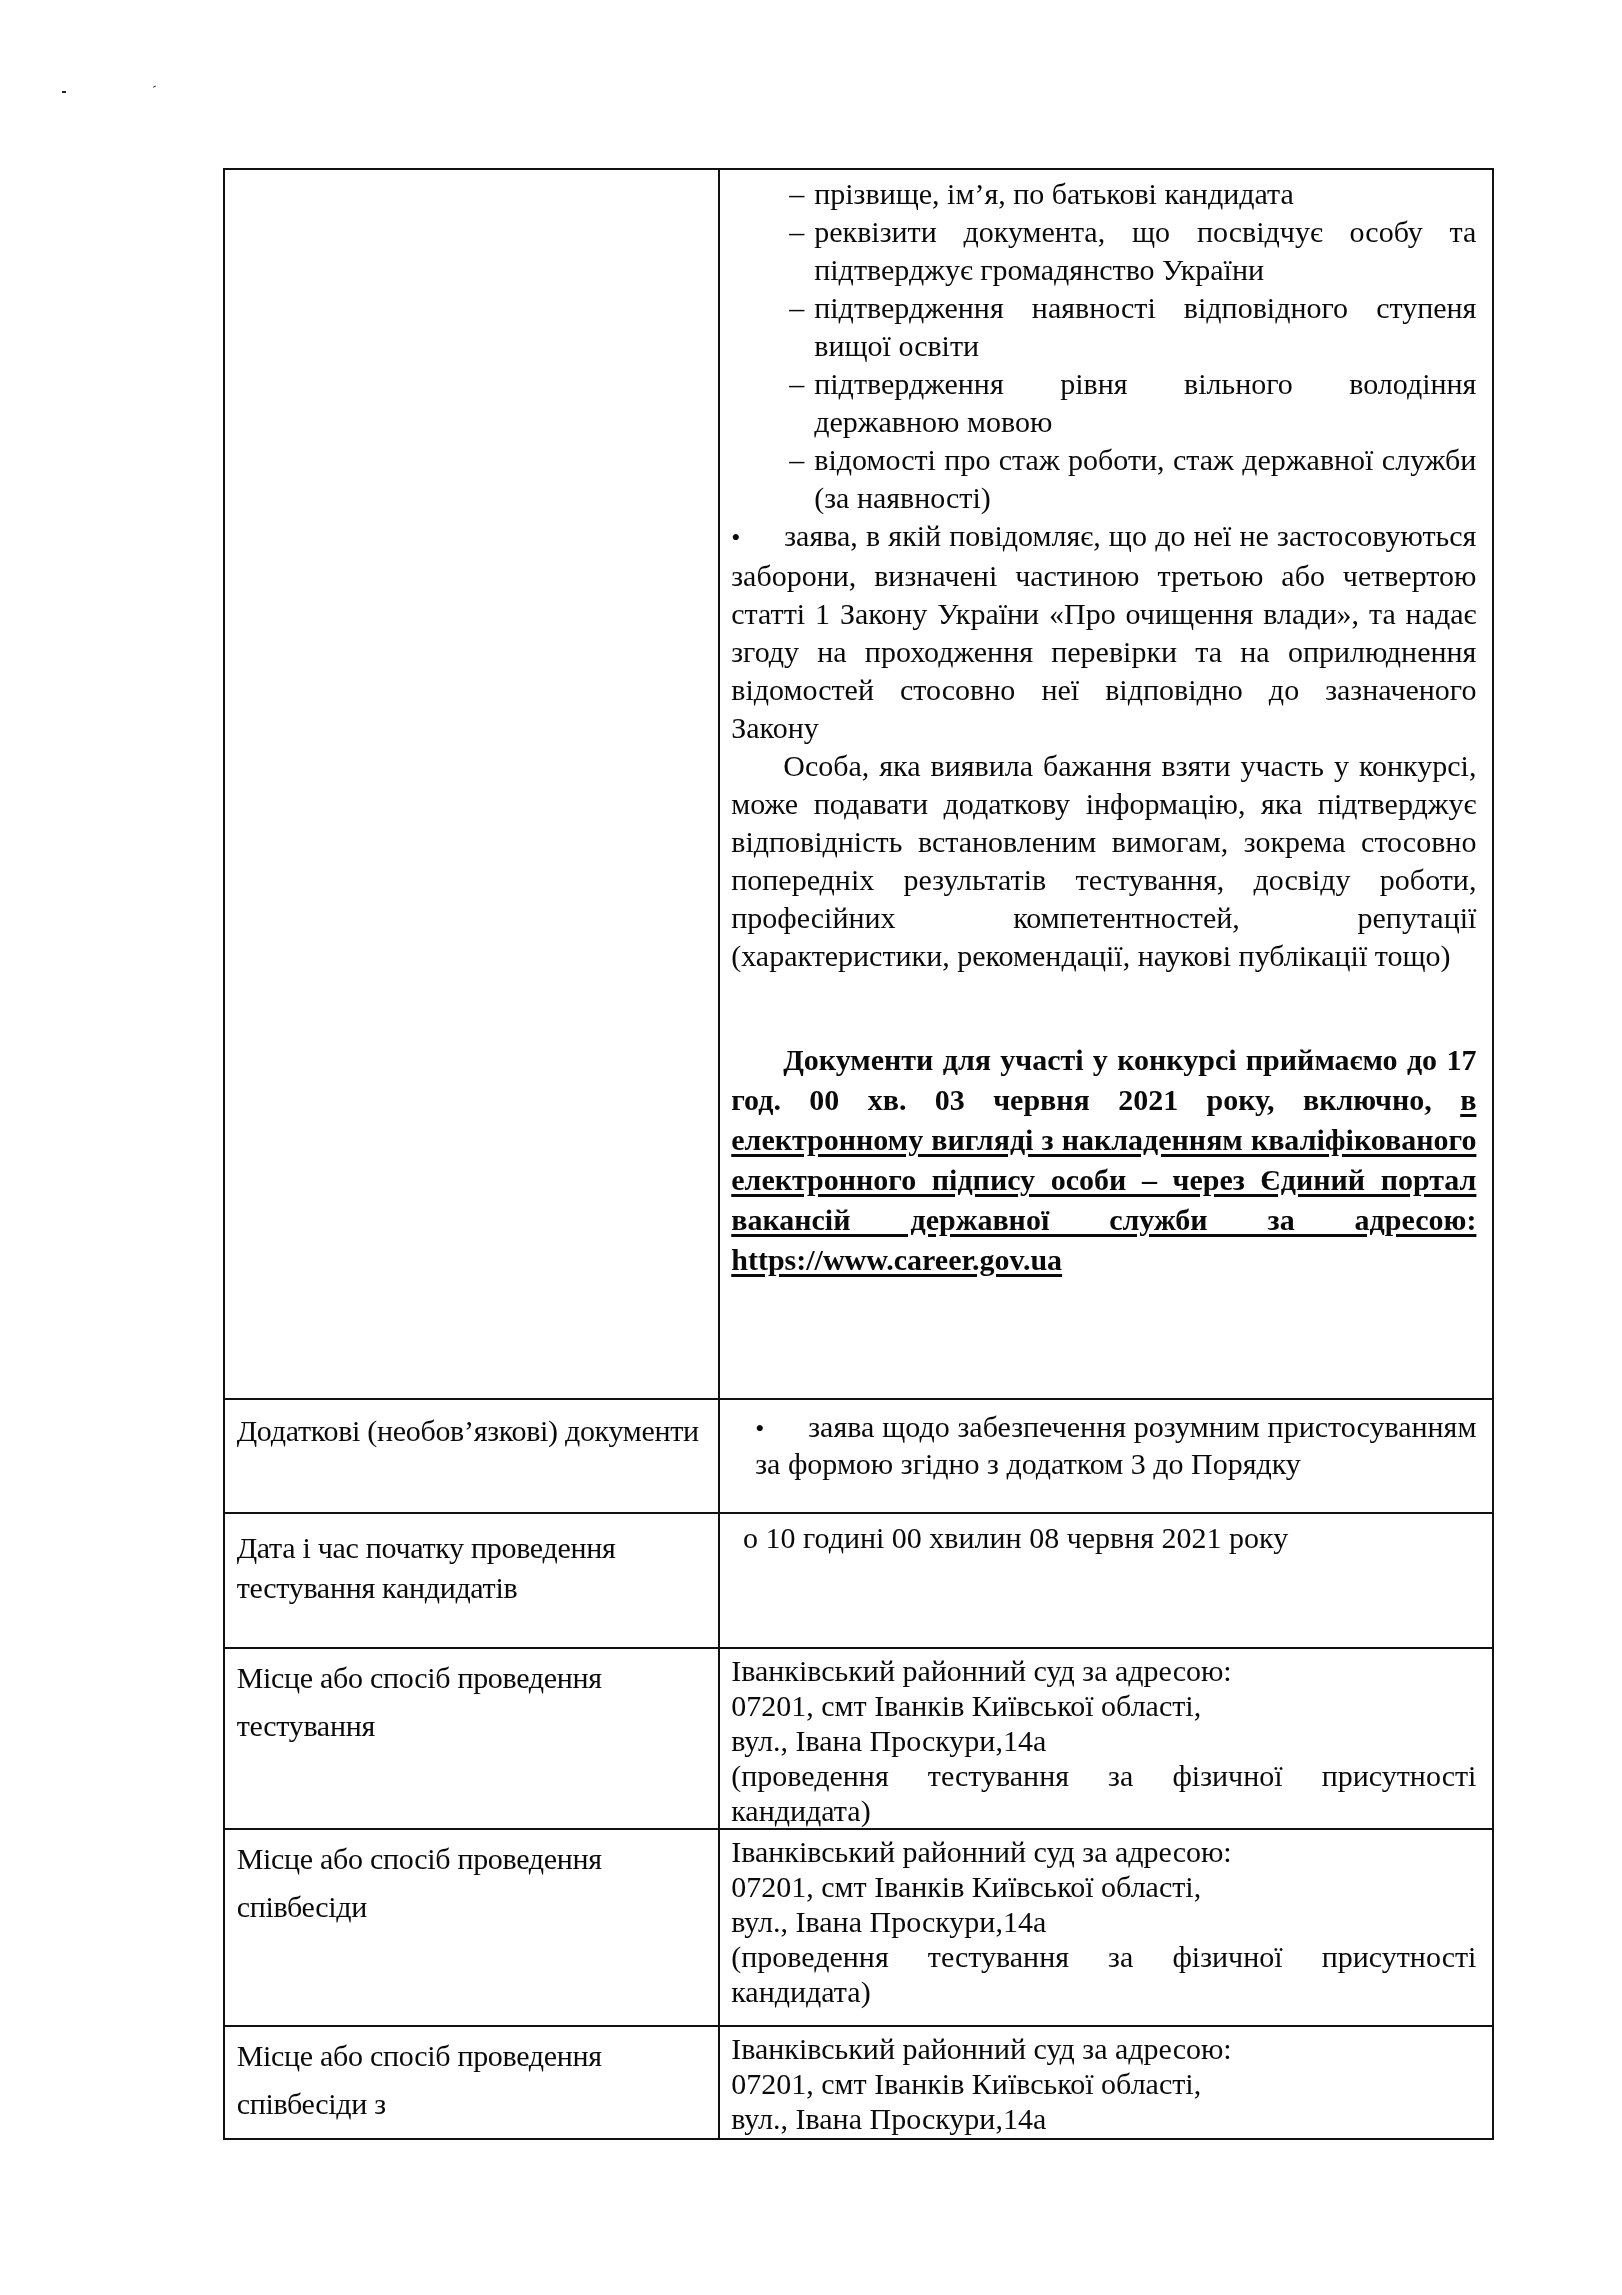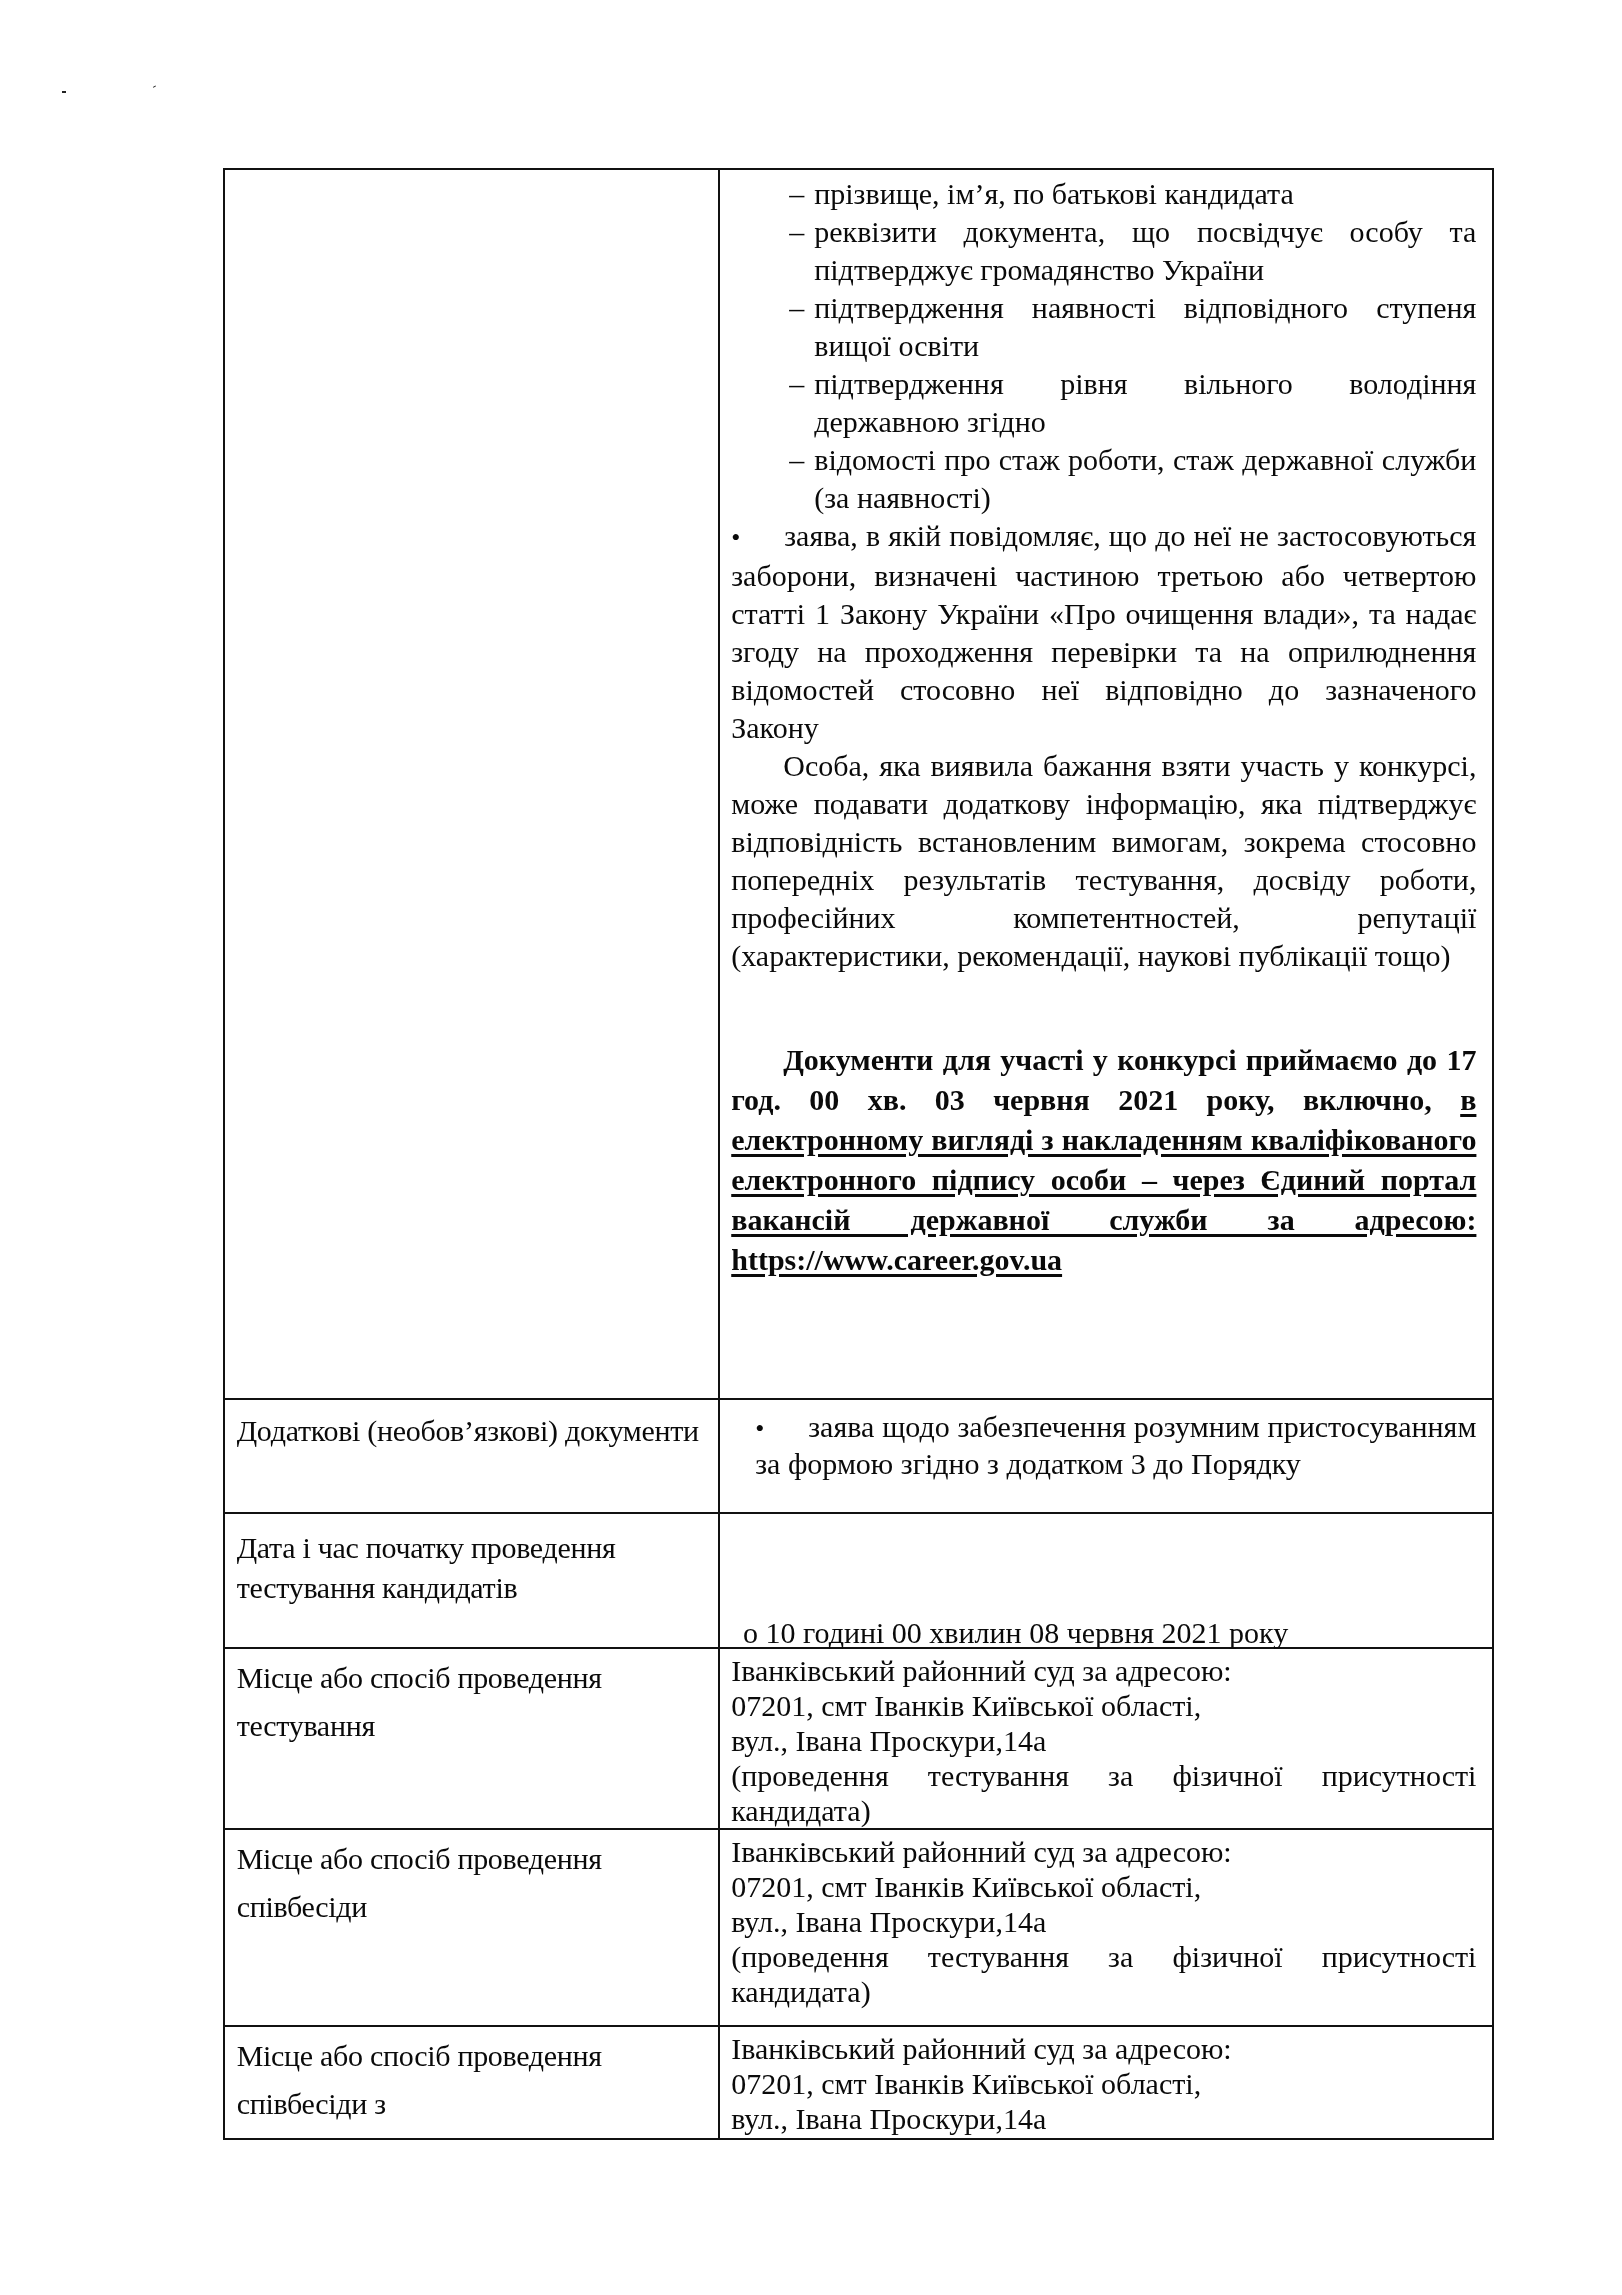--- a/index.html
+++ b/index.html
@@ -20,42 +20,42 @@
   .bullet { display:inline-block; width:53px; text-indent:0; font-size:26px; }
   .indent { text-indent:52px; }
   .notice { font-weight:bold; margin-top:65px; text-indent:52px; line-height:40px; }
   .u { text-decoration:underline; text-decoration-thickness:2.6px; text-underline-offset:3.9px; }
   .r1 td { height:1228px; }
   .r2 td { height:112px; }
   .r3 td { height:133px; }
   .r4 td { height:175px; }
   .r5 td { height:195px; }
   .r6 td { height:111px;margin-top:31px; }
-  .center-v { display:flex; align-items:flex-end; height:100%; }
+  .center-v { display:flex; align-items:flex-start; height:100%; }
   .addr { text-align:left; }
 </style>
 </head>
 <body>
 
 <div class="speck" style="left:62px;top:91px;width:3.9px;height:1.9px;"></div>
 <div class="speck" style="left:153px;top:86px;width:3.2px;height:1.3px;transform:rotate(-30deg);"></div>
 
 <table class="doc">
 
   <tbody>
       <tr class="r1">
     <td class="lbl">
       <div class="lbltext"></div>
     </td>
     <td class="val">
       <div class="cell">
         <div class="dash-item"><span class="dash">–</span><span>прізвище, ім’я, по батькові кандидата</span></div>
         <div class="dash-item"><span class="dash">–</span><span>реквізити документа, що посвідчує особу та підтверджує громадянство України</span></div>
         <div class="dash-item"><span class="dash">–</span><span>підтвердження наявності відповідного ступеня вищої освіти</span></div>
-        <div class="dash-item"><span class="dash">–</span><span>підтвердження рівня вільного володіння державною згідно</span></div>
+        <div class="dash-item"><span class="dash">–</span><span>підтвердження рівня вільного володіння державною мовою</span></div>
         <div class="dash-item"><span class="dash">–</span><span>відомості про стаж роботи, стаж державної служби (за наявності)</span></div>
         <div class="bullet-par"><span class="bullet">•</span><span>заява, в якій повідомляє, що до неї не застосовуються заборони, визначені частиною третьою або четвертою статті 1 Закону України «Про очищення влади», та надає згоду на проходження перевірки та на оприлюднення відомостей стосовно неї відповідно до зазначеного Закону</span></div>
         <div class="indent">Особа, яка виявила бажання взяти участь у конкурсі, може подавати додаткову інформацію, яка підтверджує відповідність встановленим вимогам, зокрема стосовно попередніх результатів тестування, досвіду роботи, професійних компетентностей, репутації (характеристики, рекомендації, наукові публікації тощо)</div>
         <div class="notice"><span>Документи для участі у конкурсі приймаємо до 17 год. 00 хв. 03 червня 2021 року, включно, </span><span class="u">в електронному вигляді з накладенням кваліфікованого електронного підпису особи – через Єдиний портал вакансій державної служби за адресою: https://www.career.gov.ua</span></div>
       </div>
     </td>
   </tr>
 
   <tr class="r2">
     <td class="lbl">

